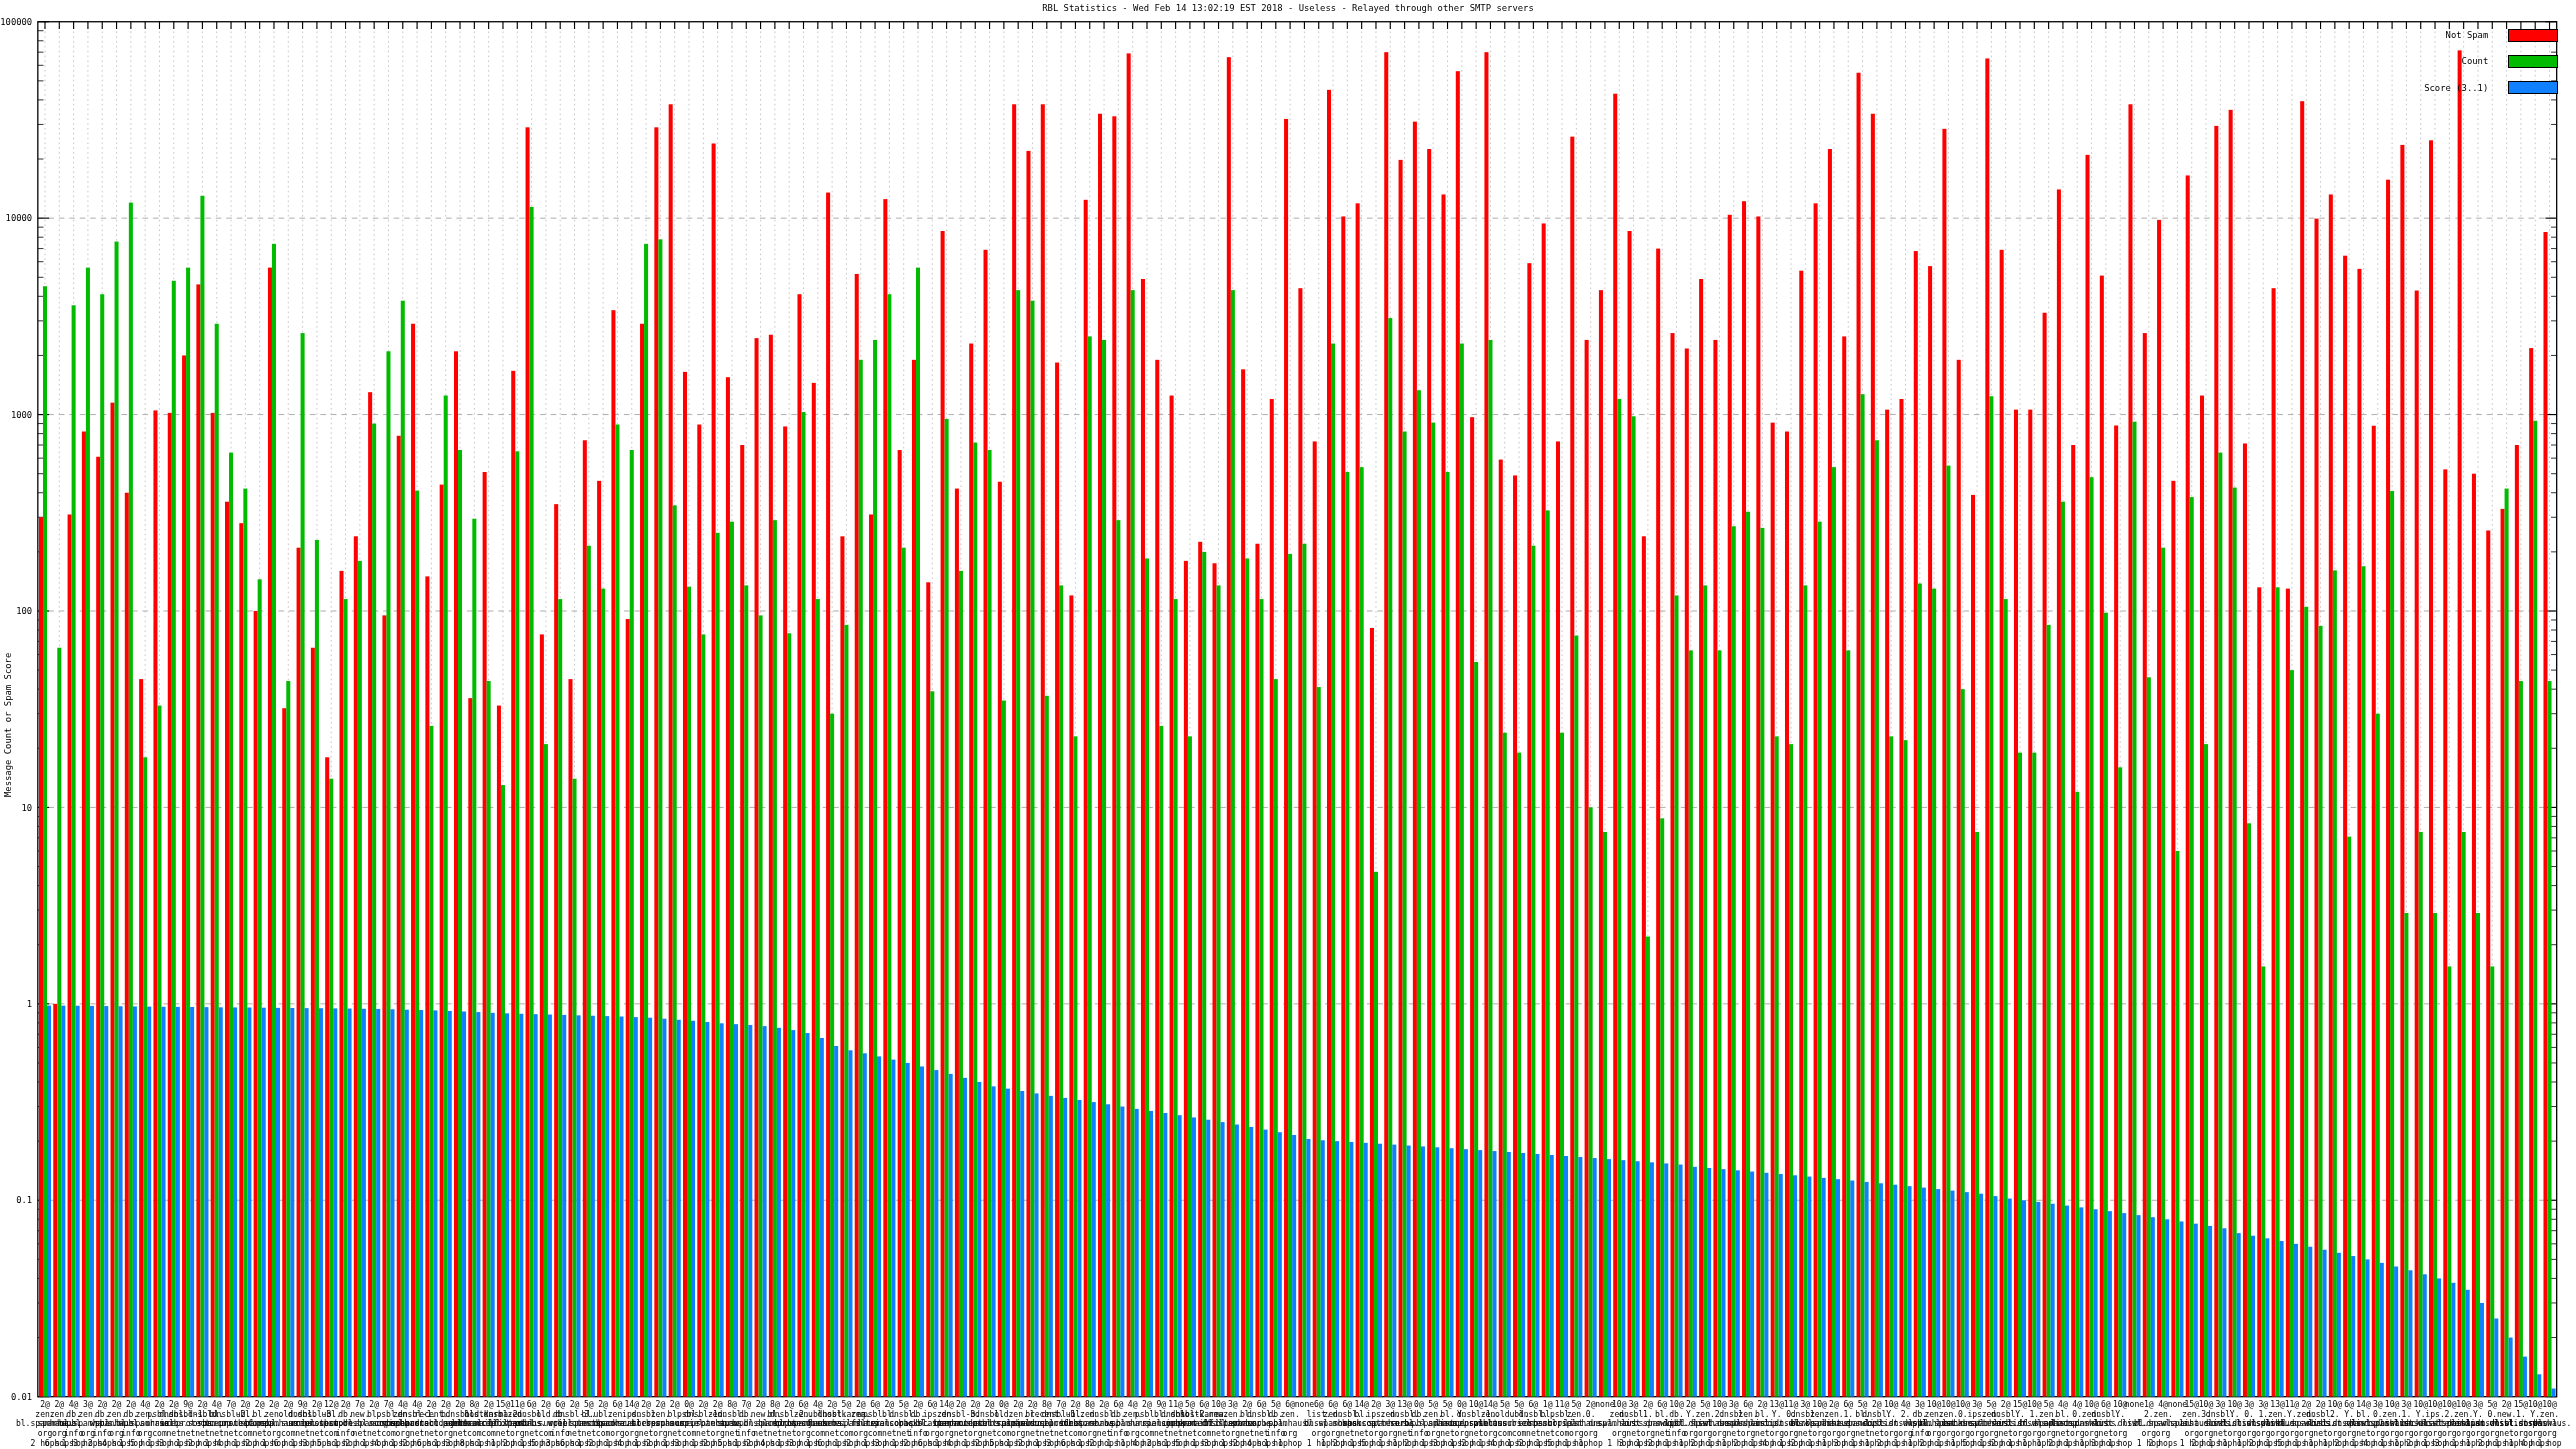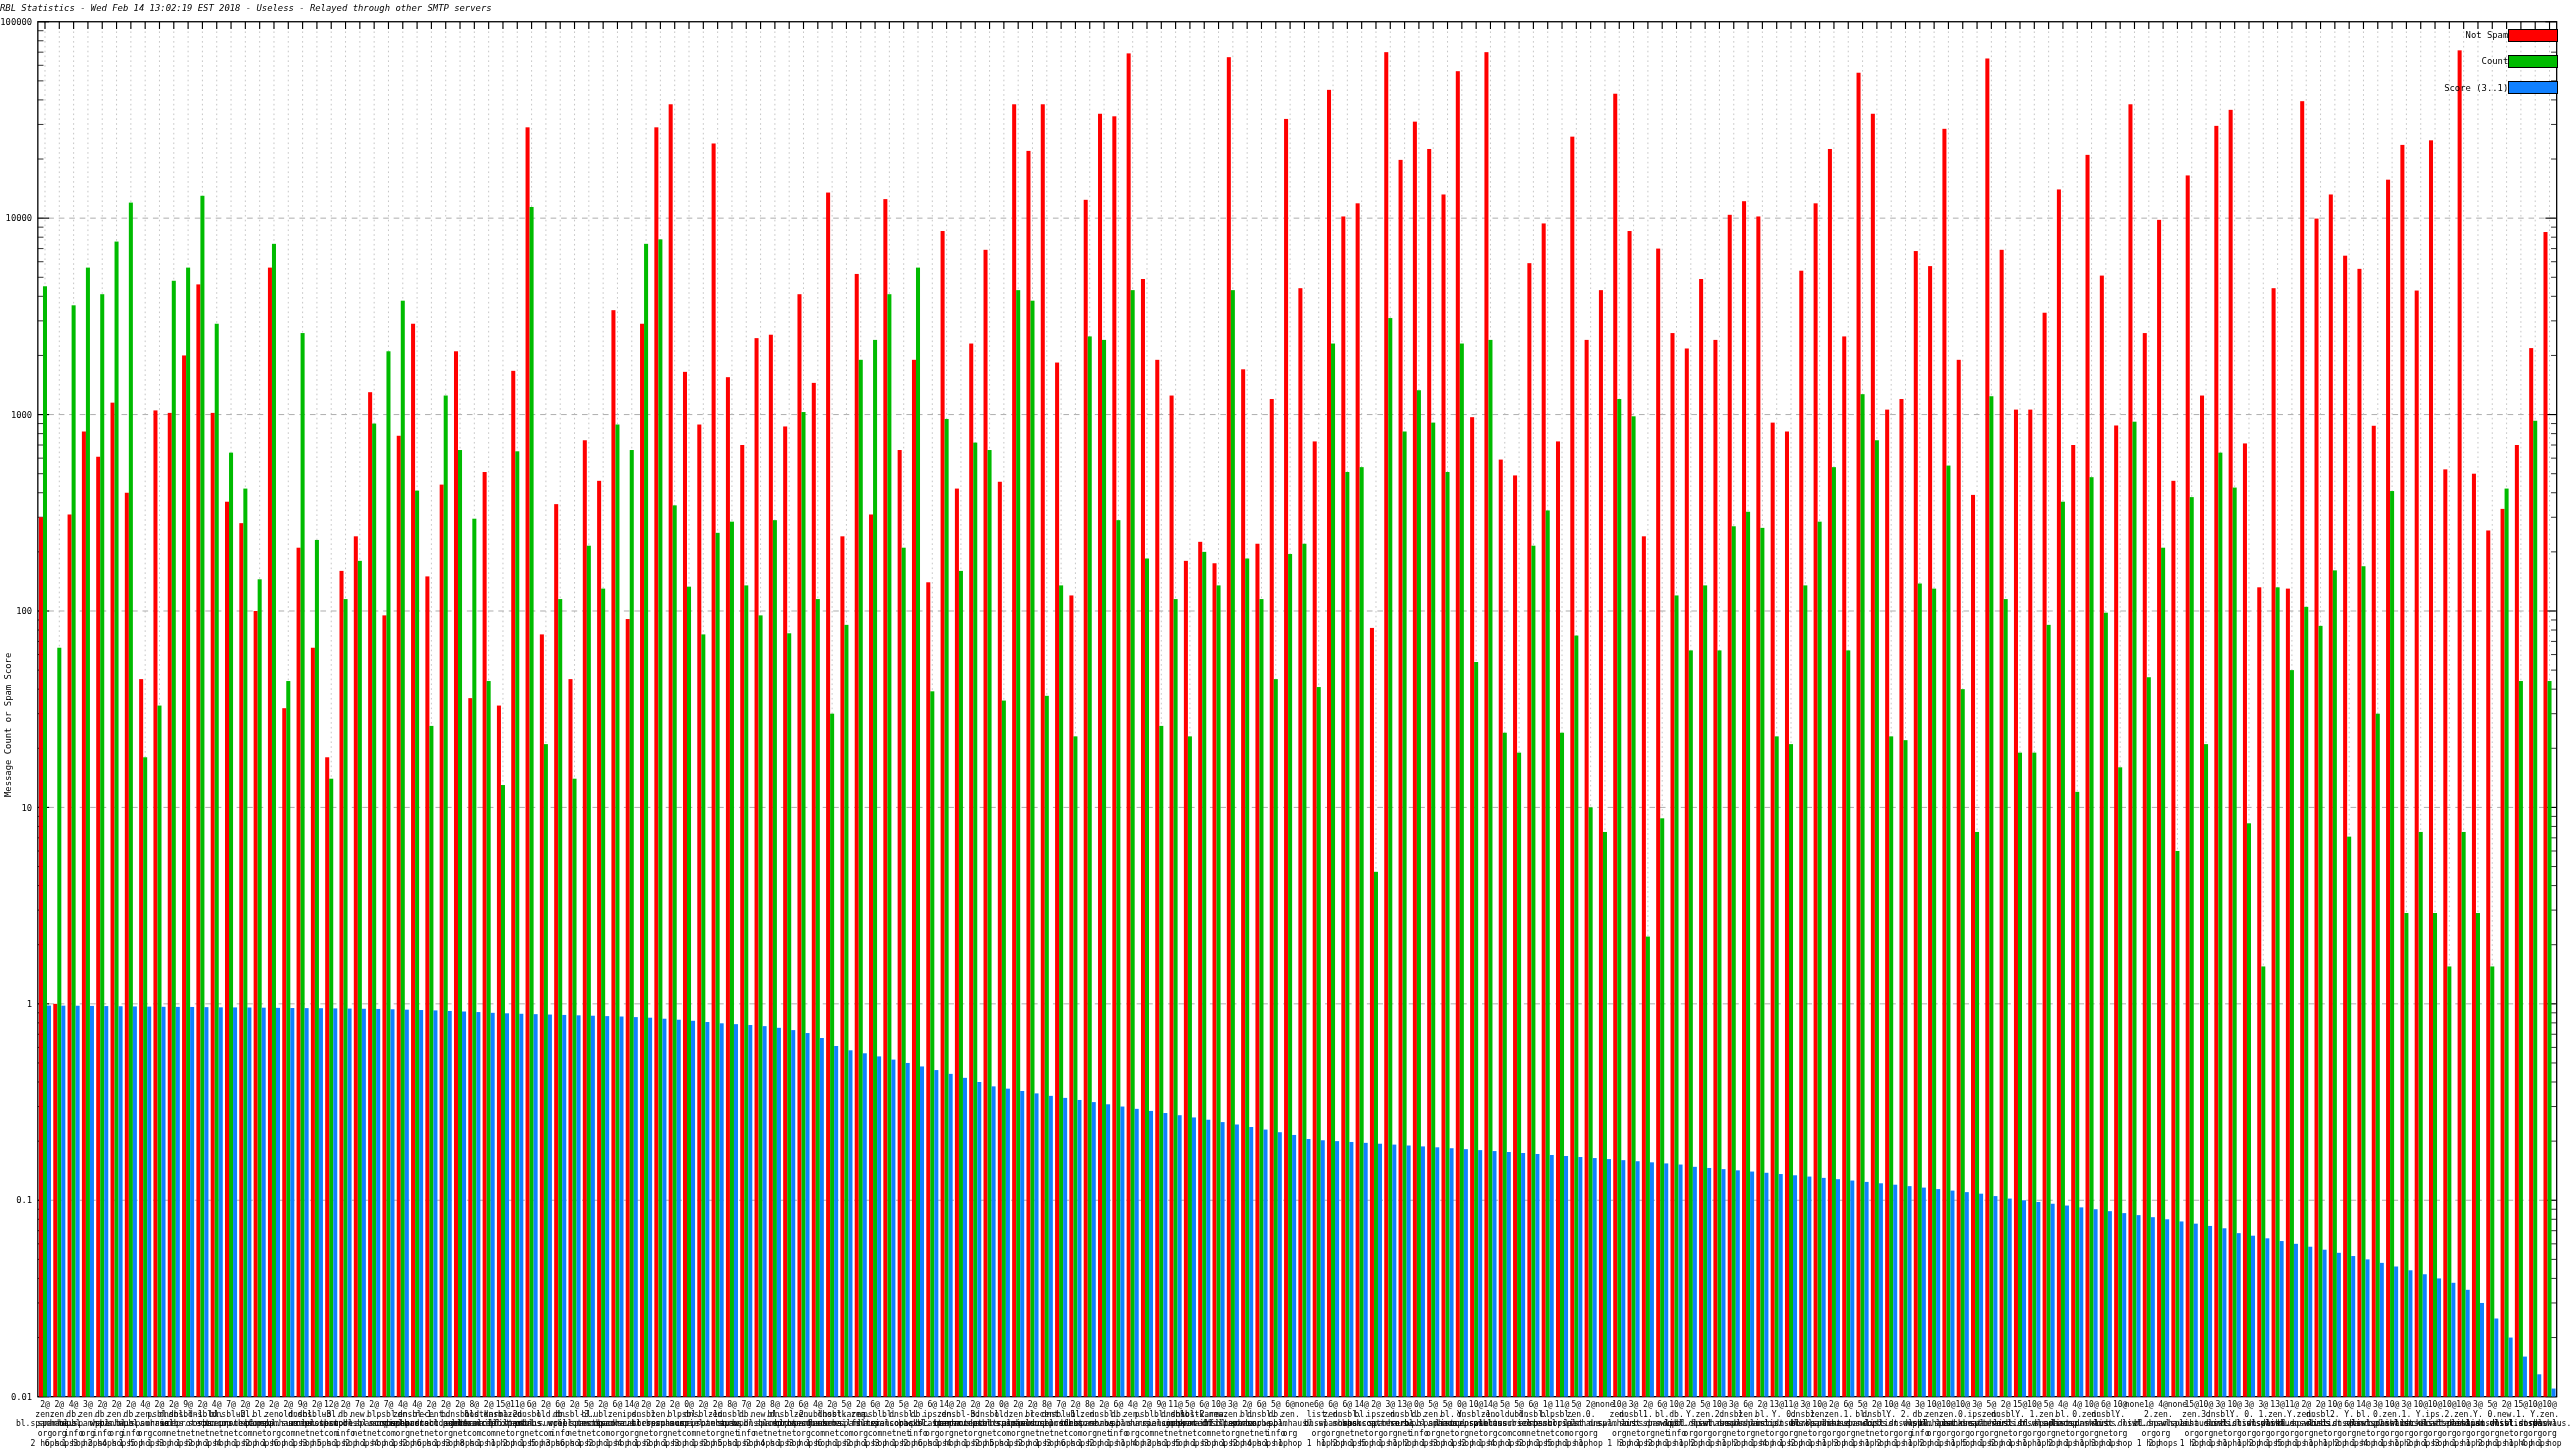--- a/index.html
+++ b/index.html
@@ -1,24 +1,24 @@
 <!DOCTYPE html>
 <html style="font-size:13px"><head>
 <meta charset="utf-8">
 <style>
   html,body{margin:0;padding:0;background:#ffffff;}
   .screen{position:relative;width:2576px;height:1449px;background:#ffffff;overflow:hidden;
           font-family:"DejaVu Sans Mono","Liberation Mono",monospace;}
-  .chart-title{position:absolute;top:3.2px;left:0;width:100%;
-               font-size:8.9px;color:#000;letter-spacing:0px;font-style:italic;}
+  .chart-title{position:absolute;top:3.2px;left:0;width:100%;text-align:center;
+               font-size:8.9px;color:#000;letter-spacing:0px;}
   .y-axis-label{position:absolute;left:1.6px;top:0;height:100%;width:11.3px;display:flex;
                 align-items:center;justify-content:center;writing-mode:vertical-rl;
                 transform:rotate(180deg);font-size:8.9px;color:#000;}
   .legend{position:absolute;top:29px;right:17.7px;display:flex;flex-direction:column;gap:13.7px;z-index:5;}
-  .legend-row{display:flex;align-items:center;justify-content:flex-end;gap:0;
+  .legend-row{display:flex;align-items:center;justify-content:flex-end;gap:20px;
               font-size:8.9px;color:#000;text-align:right;}
   .legend-swatch{width:48px;height:10.5px;border:0.8px solid #000;}
   svg{position:absolute;left:0;top:0;}
   text{font-family:"DejaVu Sans Mono","Liberation Mono",monospace;}
 </style>
 </head>
 <body>
 
 <div class="screen">
   <div class="chart-title">RBL Statistics - Wed Feb 14 13:02:19 EST 2018 - Useless - Relayed through other SMTP servers</div>

